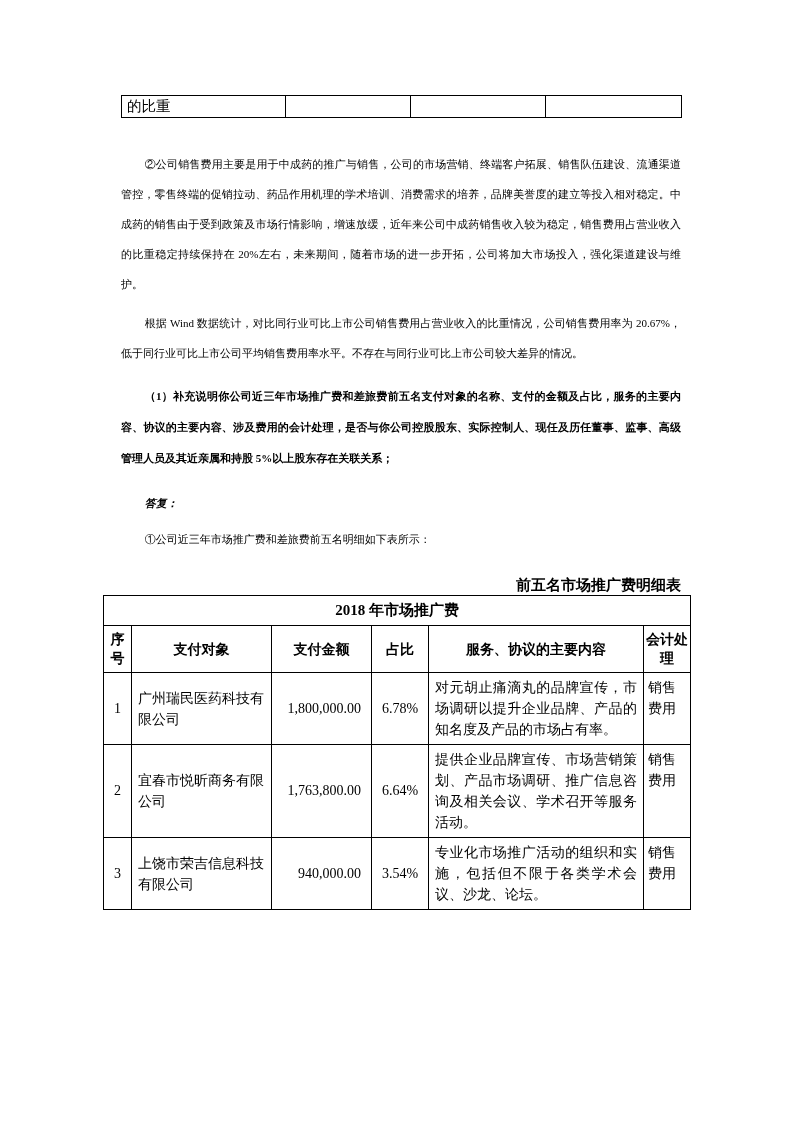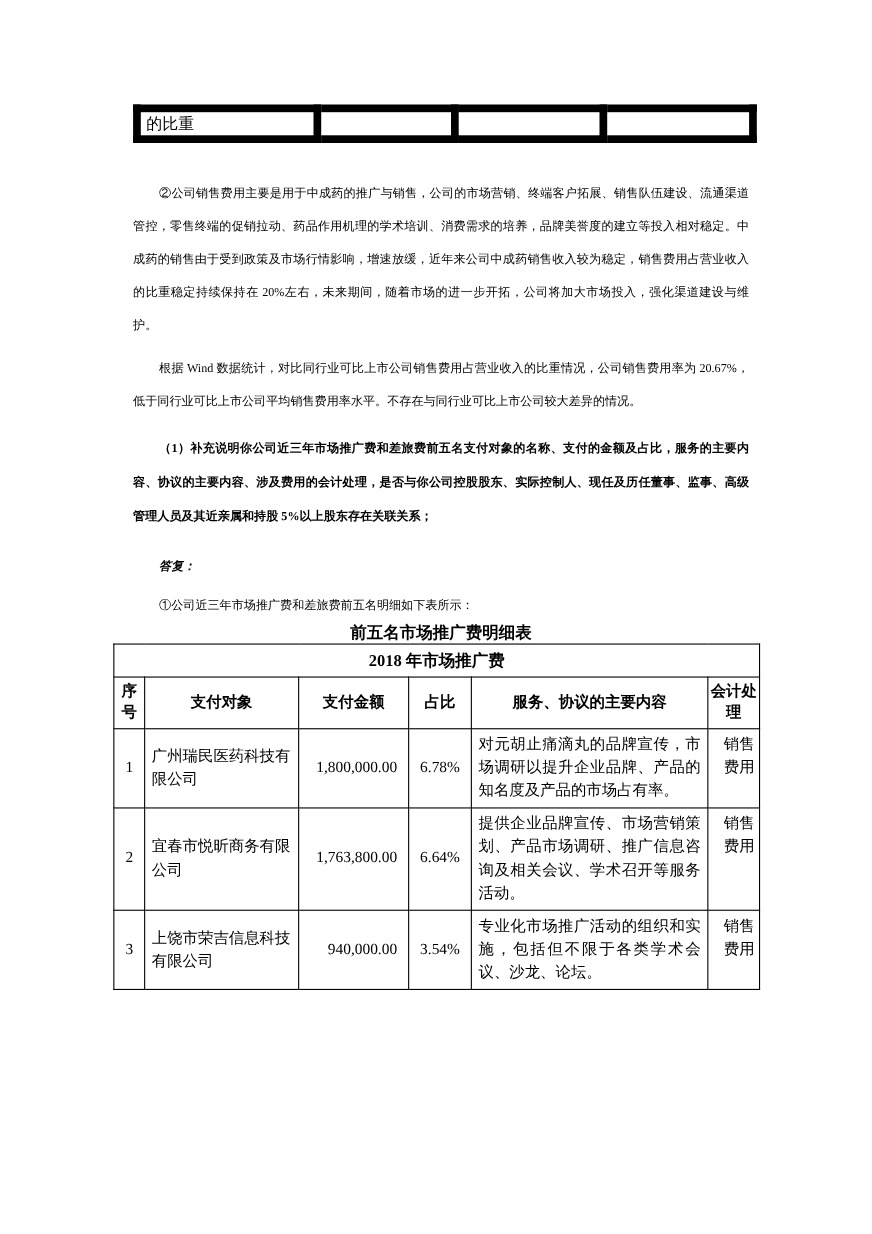--- a/index.html
+++ b/index.html
@@ -17,21 +17,21 @@
   }
 
   
   table.top-table {
     border-collapse: collapse;
     table-layout: fixed;
     width: 560px;
     font-size: 14.5px;
   }
   table.top-table td {
-    border: 7px solid #000000;
+    border: 1px solid #000000;
     height: 22px;
     padding: 1px 5px;
     vertical-align: middle;
     text-align: left;
   }
 
   
   .para {
     font-size: 11px;
     line-height: 30px;
@@ -49,21 +49,22 @@
     font-weight: bold;
     font-style: italic;
     margin-top: 14px;
   }
   .para.answer-intro { margin-top: 6px; }
 
   
   .table-title {
     font-size: 15px;
     font-weight: bold;
-    text-align: center;
+    text-align: right;
+    margin-top: 22px;
   }
   .unit-line {
     width: 587px;
     margin-left: -18px;
     margin-top: 13px;
     margin-bottom: 7px;
     text-align: right;
     padding-right: 14px;
     font-size: 14px;
   }
@@ -93,21 +94,21 @@
     vertical-align: middle;
     padding: 4px 2px;
     line-height: 19px;
     font-size: 14px;
   }
   td.c0 { text-align: center; vertical-align: middle; }
   td.c1 { text-align: left; vertical-align: middle; padding: 5px 6px; line-height: 21px; margin-left: 32px; }
   td.c2 { text-align: right; vertical-align: middle; padding-right: 10px; }
   td.c3 { text-align: center; vertical-align: middle; }
   td.c4 { text-align: justify; vertical-align: top; padding: 4px 6px; line-height: 21px; }
-  td.c5 { text-align: right; vertical-align: top; padding: 4px 4px; line-height: 21px; }
+  td.c5 { text-align: left; vertical-align: top; padding: 4px 4px; line-height: 21px; }
 </style>
 </head>
 <body>
 
 <div class="page-content">
 
   <table class="top-table">
     <colgroup>
       <col style="width:164px">
         <col style="width:125px">

